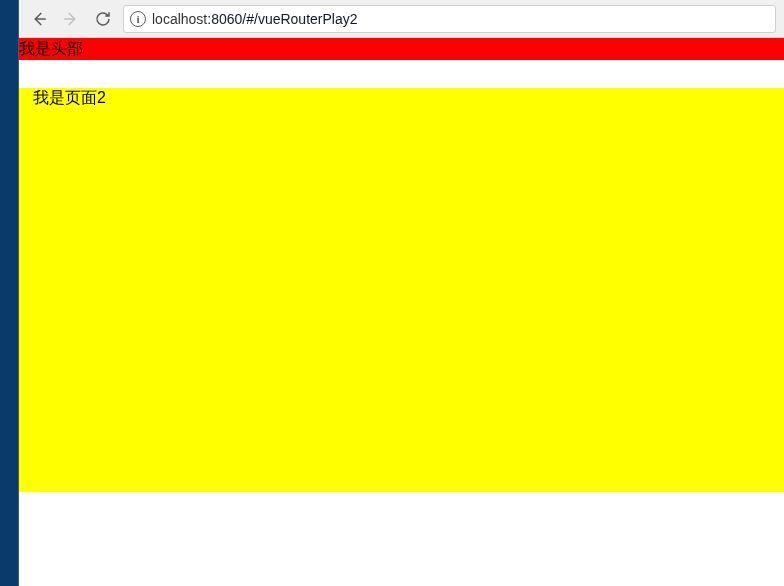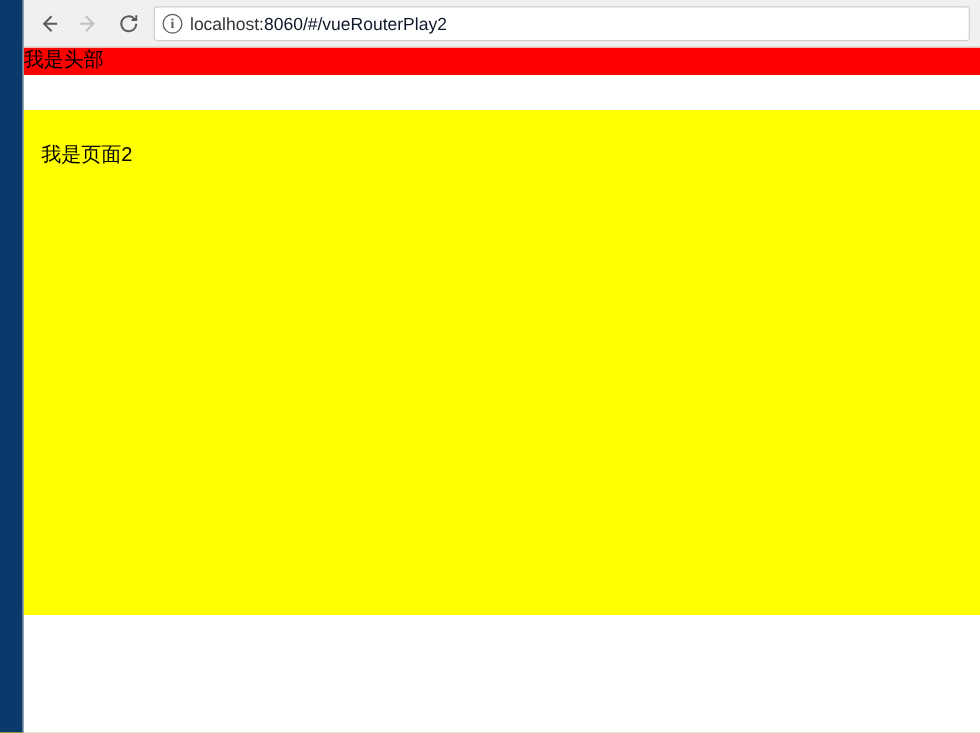--- a/index.html
+++ b/index.html
@@ -76,21 +76,21 @@
       padding: 0 0 4px 0;
       height: 22px;
     }
     .spacer {
       height: 28px;
       background: #fff;
     }
     .page2 {
       background: #ffff00;
       height: 404px;
-      padding: 26px 14px;
+      padding: 0 14px;
       font-size: 16px;
       color: #000;
     }
   </style>
 </head>
 <body>
 
 <div class="window">
 
   <div class="browser-toolbar">

